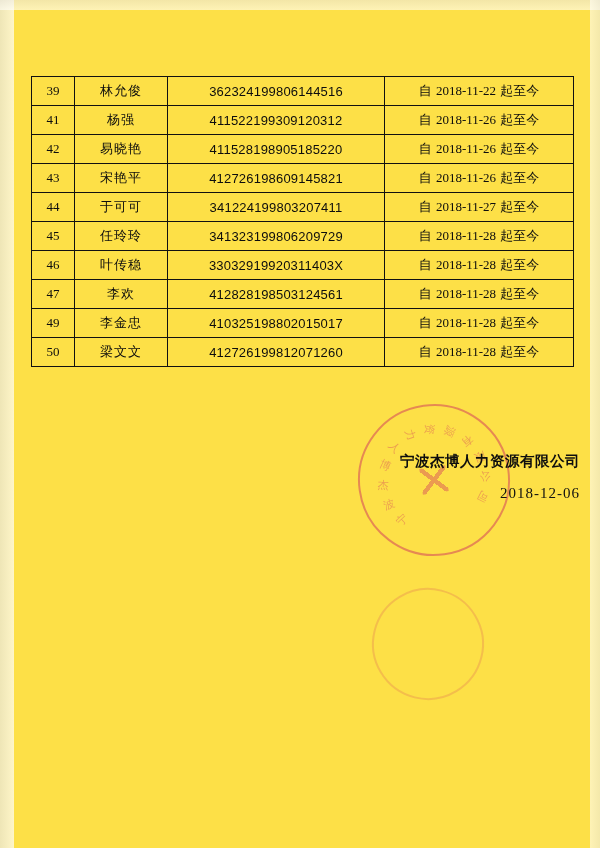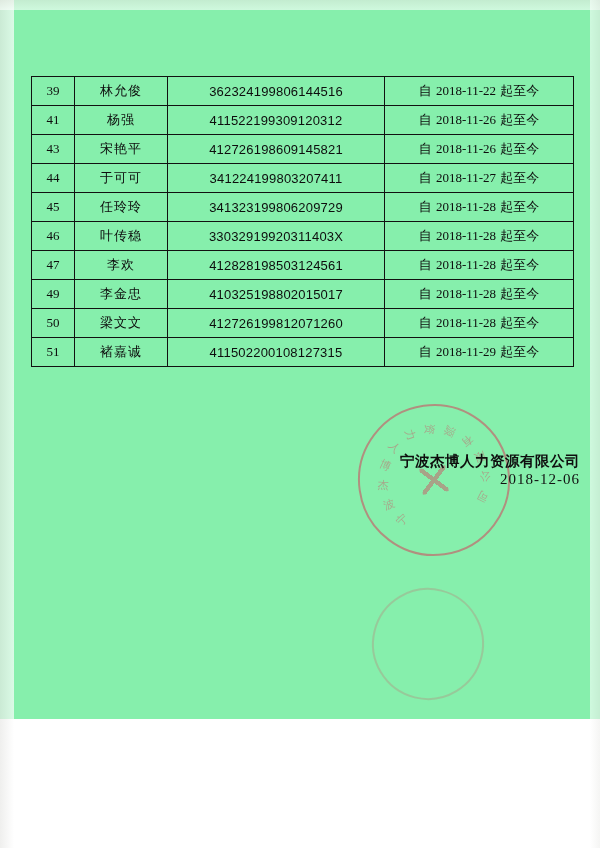--- a/index.html
+++ b/index.html
@@ -12,22 +12,22 @@
     background: #ffffff;
     font-family: "Liberation Serif", serif;
     position: relative;
     overflow: hidden;
   }
   .page {
     position: absolute;
     left: 0;
     top: 0;
     width: 600px;
-    height: 719px;
-    background: #86efac;
+    height: 848px;
+    background: #fde047;
   }
   
   .scan-edge-left {
     position: absolute;
     left: 0; top: 0;
     width: 14px; height: 848px;
     background: linear-gradient(to right, #e8e8e6, #ffffff);
     opacity: .7;
   }
   .scan-edge-top {
@@ -94,21 +94,21 @@
   }
   .company-name {
     font-family: "DejaVu Sans", sans-serif;
     font-size: 14.5px;
     font-weight: bold;
     color: #0e0e0e;
     letter-spacing: .5px;
     white-space: nowrap;
   }
   .sign-date {
-    margin-top: 0;
+    margin-top: 14px;
     margin-left: 52px;
     font-family: "Liberation Serif", serif;
     font-size: 15px;
     color: #111;
     letter-spacing: 1px;
   }
 
   
   .seal {
     position: absolute;
@@ -180,20 +180,26 @@
           <td class="col-id">362324199806144516</td>
           <td class="col-period"><span>自 </span><span class="date">2018-11-22</span><span> 起至今</span></td>
         </tr>
         <tr>
           <td class="col-idx">41</td>
           <td class="col-name">杨强</td>
           <td class="col-id">411522199309120312</td>
           <td class="col-period"><span>自 </span><span class="date">2018-11-26</span><span> 起至今</span></td>
         </tr>
         <tr>
+          <td class="col-idx">42</td>
+          <td class="col-name">易晓艳</td>
+          <td class="col-id">411528198905185220</td>
+          <td class="col-period"><span>自 </span><span class="date">2018-11-26</span><span> 起至今</span></td>
+        </tr>
+        <tr>
           <td class="col-idx">43</td>
           <td class="col-name">宋艳平</td>
           <td class="col-id">412726198609145821</td>
           <td class="col-period"><span>自 </span><span class="date">2018-11-26</span><span> 起至今</span></td>
         </tr>
         <tr>
           <td class="col-idx">44</td>
           <td class="col-name">于可可</td>
           <td class="col-id">341224199803207411</td>
           <td class="col-period"><span>自 </span><span class="date">2018-11-27</span><span> 起至今</span></td>
@@ -220,26 +226,20 @@
           <td class="col-idx">49</td>
           <td class="col-name">李金忠</td>
           <td class="col-id">410325198802015017</td>
           <td class="col-period"><span>自 </span><span class="date">2018-11-28</span><span> 起至今</span></td>
         </tr>
         <tr>
           <td class="col-idx">50</td>
           <td class="col-name">梁文文</td>
           <td class="col-id">412726199812071260</td>
           <td class="col-period"><span>自 </span><span class="date">2018-11-28</span><span> 起至今</span></td>
-        </tr>
-        <tr>
-          <td class="col-idx">51</td>
-          <td class="col-name">褚嘉诚</td>
-          <td class="col-id">411502200108127315</td>
-          <td class="col-period"><span>自 </span><span class="date">2018-11-29</span><span> 起至今</span></td>
         </tr>
       </tbody>
   </table>
 
   <div class="seal seal-main">
     <div class="seal-text">
         <span style="transform: rotate(-125deg) translate(0px, -56px) rotate(90deg);">宁</span>
         <span style="transform: rotate(-102.273deg) translate(0px, -56px) rotate(90deg);">波</span>
         <span style="transform: rotate(-79.5455deg) translate(0px, -56px) rotate(90deg);">杰</span>
         <span style="transform: rotate(-56.8182deg) translate(0px, -56px) rotate(90deg);">博</span>

